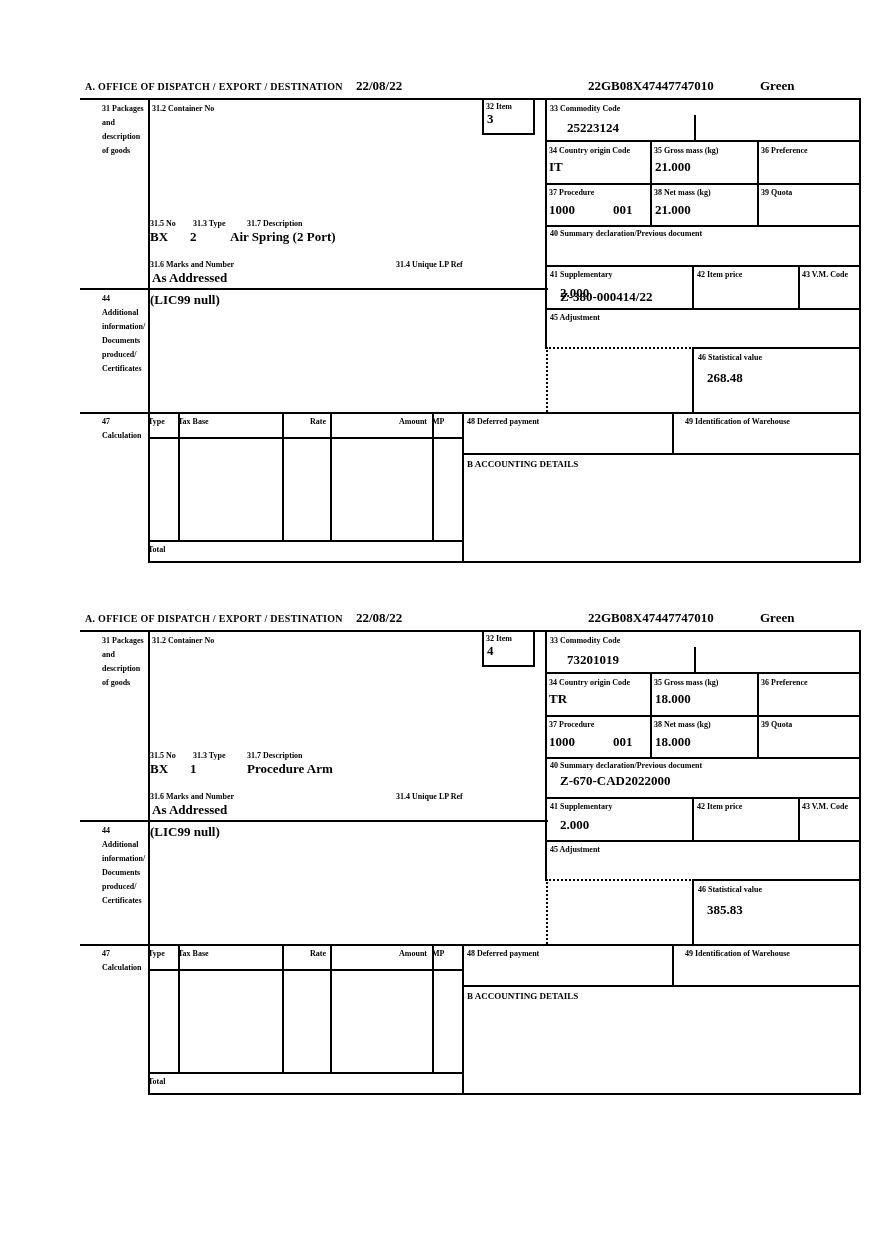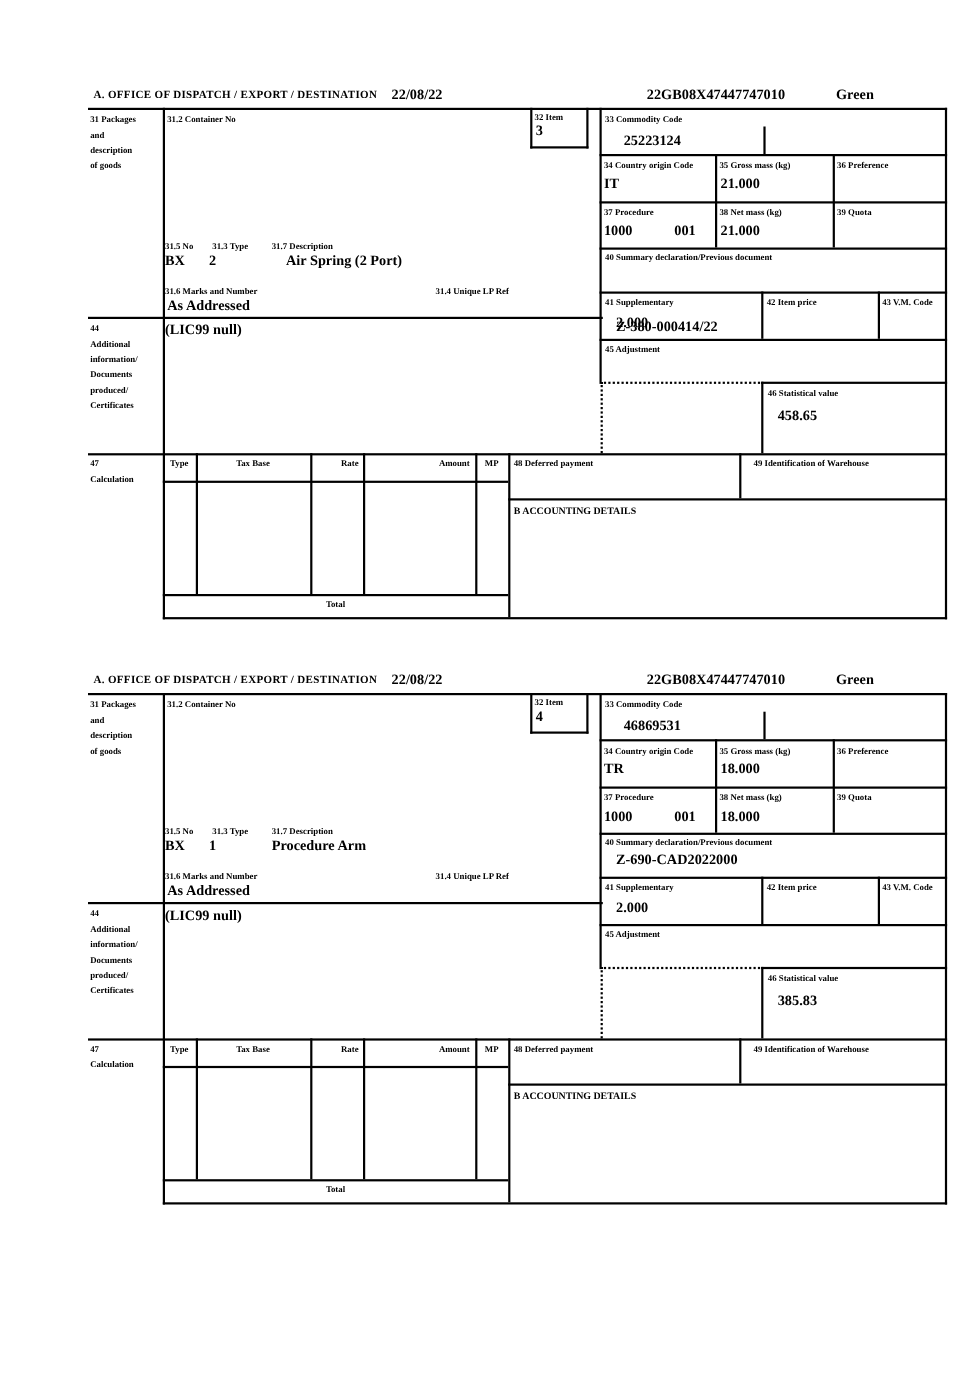--- a/index.html
+++ b/index.html
@@ -9,29 +9,29 @@
     color: #000;
   }
   .form { position: absolute; left: 0; width: 882px; height: 532px; }
   .hl { position: absolute; height: 2px; background: #000; }
   .vl { position: absolute; width: 2px; background: #000; }
   .dotbox { position: absolute; border-top: 2px dotted #000; border-left: 2px dotted #000; }
   .lbl {
     position: absolute; font-size: 8px; font-weight: bold;
     line-height: 10px; white-space: nowrap;
   }
-  .lbl.pre { white-space: pre-line; line-height: 14px; }
+  .lbl.pre { white-space: pre-line; line-height: 14px; margin-left: 20px; }
   .val {
     position: absolute; font-size: 13px; font-weight: bold;
     line-height: 15px; white-space: nowrap;
   }
   .hdr-office { position: absolute; font-size: 10px; font-weight: bold; letter-spacing: 0.3px; }
   .hdr-val { position: absolute; font-size: 13px; font-weight: bold; }
   .th { position: absolute; font-size: 8px; font-weight: bold; line-height: 10px; }
-  .c { text-align: center; }
+  .c { }
   .r { text-align: right; }
 </style>
 </head>
 <body>
 
 <div id="forms">
   <section class="form" style="top: 78px;">
 
     <span class="hdr-office" style="left:85px;top:3px;">A.  OFFICE OF DISPATCH / EXPORT / DESTINATION</span>
     <span class="hdr-val" style="left:356px;top:0px;">22/08/22</span>
@@ -96,21 +96,21 @@
     <div class="val" style="left:613px;top:124px;">001</div>
     <div class="lbl" style="left:654px;top:110px;">38 Net mass (kg)</div>
     <div class="val" style="left:655px;top:124px;">21.000</div>
     <div class="lbl" style="left:761px;top:110px;">39 Quota</div>
 
     <div class="lbl" style="left:150px;top:141px;">31.5 No</div>
     <div class="lbl" style="left:193px;top:141px;">31.3 Type</div>
     <div class="lbl" style="left:247px;top:141px;">31.7 Description</div>
     <div class="val" style="left:150px;top:151px;">BX</div>
     <div class="val" style="left:190px;top:151px;">2</div>
-    <div class="val" style="left:260px;top:151px;">Air Spring (2 Port)</div>
+    <div class="val" style="left:230px;top:151px;">Air Spring (2 Port)</div>
 
     <div class="lbl" style="left:150px;top:182px;">31.6 Marks and Number</div>
     <div class="lbl" style="left:396px;top:182px;">31.4 Unique LP Ref</div>
     <div class="val" style="left:152px;top:192px;">As Addressed</div>
 
     <div class="lbl" style="left:550px;top:151px;">40 Summary declaration/Previous document</div>
     <div class="val" style="left:560px;top:163px;margin-top:48px;">Z-380-000414/22</div>
 
     <div class="lbl" style="left:550px;top:192px;">41 Supplementary</div>
     <div class="val" style="left:560px;top:207px;">2.000</div>
@@ -120,21 +120,21 @@
     <div class="lbl pre" style="left:82px;top:214px;width:64px;">44
 Additional
 information/
 Documents
 produced/
 Certificates</div>
     <div class="val" style="left:150px;top:214px;">(LIC99 null)</div>
 
     <div class="lbl" style="left:550px;top:235px;">45 Adjustment</div>
     <div class="lbl" style="left:698px;top:275px;">46 Statistical value</div>
-    <div class="val" style="left:707px;top:292px;">458.65</div>
+    <div class="val" style="left:707px;top:292px;">268.48</div>
 
     <div class="lbl pre" style="left:82px;top:337px;width:64px;">47
 Calculation</div>
     <div class="th c" style="left:148px;top:339px;width:30px;">Type</div>
     <div class="th c" style="left:178px;top:339px;width:104px;">Tax Base</div>
     <div class="th r" style="left:282px;top:339px;width:44px;">Rate</div>
     <div class="th r" style="left:330px;top:339px;width:97px;">Amount</div>
     <div class="th c" style="left:432px;top:339px;width:30px;">MP</div>
     <div class="th c" style="left:148px;top:467px;width:314px;">Total</div>
 
@@ -189,21 +189,21 @@
     <div class="lbl pre" style="left:82px;top:24px;width:62px;">31 Packages
 and
 description
 of goods</div>
     <div class="lbl" style="left:152px;top:26px;">31.2 Container No</div>
 
     <div class="lbl" style="left:486px;top:24px;">32 Item</div>
     <div class="val" style="left:487px;top:33px;">4</div>
 
     <div class="lbl" style="left:550px;top:26px;">33 Commodity Code</div>
-    <div class="val" style="left:567px;top:42px;">46869531</div>
+    <div class="val" style="left:567px;top:42px;">73201019</div>
 
     <div class="lbl" style="left:549px;top:68px;">34 Country origin Code</div>
     <div class="val" style="left:549px;top:81px;">TR</div>
     <div class="lbl" style="left:654px;top:68px;">35 Gross mass (kg)</div>
     <div class="val" style="left:655px;top:81px;">18.000</div>
     <div class="lbl" style="left:761px;top:68px;">36 Preference</div>
 
     <div class="lbl" style="left:549px;top:110px;">37 Procedure</div>
     <div class="val" style="left:549px;top:124px;">1000</div>
     <div class="val" style="left:613px;top:124px;">001</div>
@@ -216,21 +216,21 @@
     <div class="lbl" style="left:247px;top:141px;">31.7 Description</div>
     <div class="val" style="left:150px;top:151px;">BX</div>
     <div class="val" style="left:190px;top:151px;">1</div>
     <div class="val" style="left:247px;top:151px;">Procedure Arm</div>
 
     <div class="lbl" style="left:150px;top:182px;">31.6 Marks and Number</div>
     <div class="lbl" style="left:396px;top:182px;">31.4 Unique LP Ref</div>
     <div class="val" style="left:152px;top:192px;">As Addressed</div>
 
     <div class="lbl" style="left:550px;top:151px;">40 Summary declaration/Previous document</div>
-    <div class="val" style="left:560px;top:163px;">Z-690-CAD2022000</div>
+    <div class="val" style="left:560px;top:163px;">Z-670-CAD2022000</div>
 
     <div class="lbl" style="left:550px;top:192px;">41 Supplementary</div>
     <div class="val" style="left:560px;top:207px;">2.000</div>
     <div class="lbl" style="left:697px;top:192px;">42 Item price</div>
     <div class="lbl" style="left:802px;top:192px;">43 V.M. Code</div>
 
     <div class="lbl pre" style="left:82px;top:214px;width:64px;">44
 Additional
 information/
 Documents

